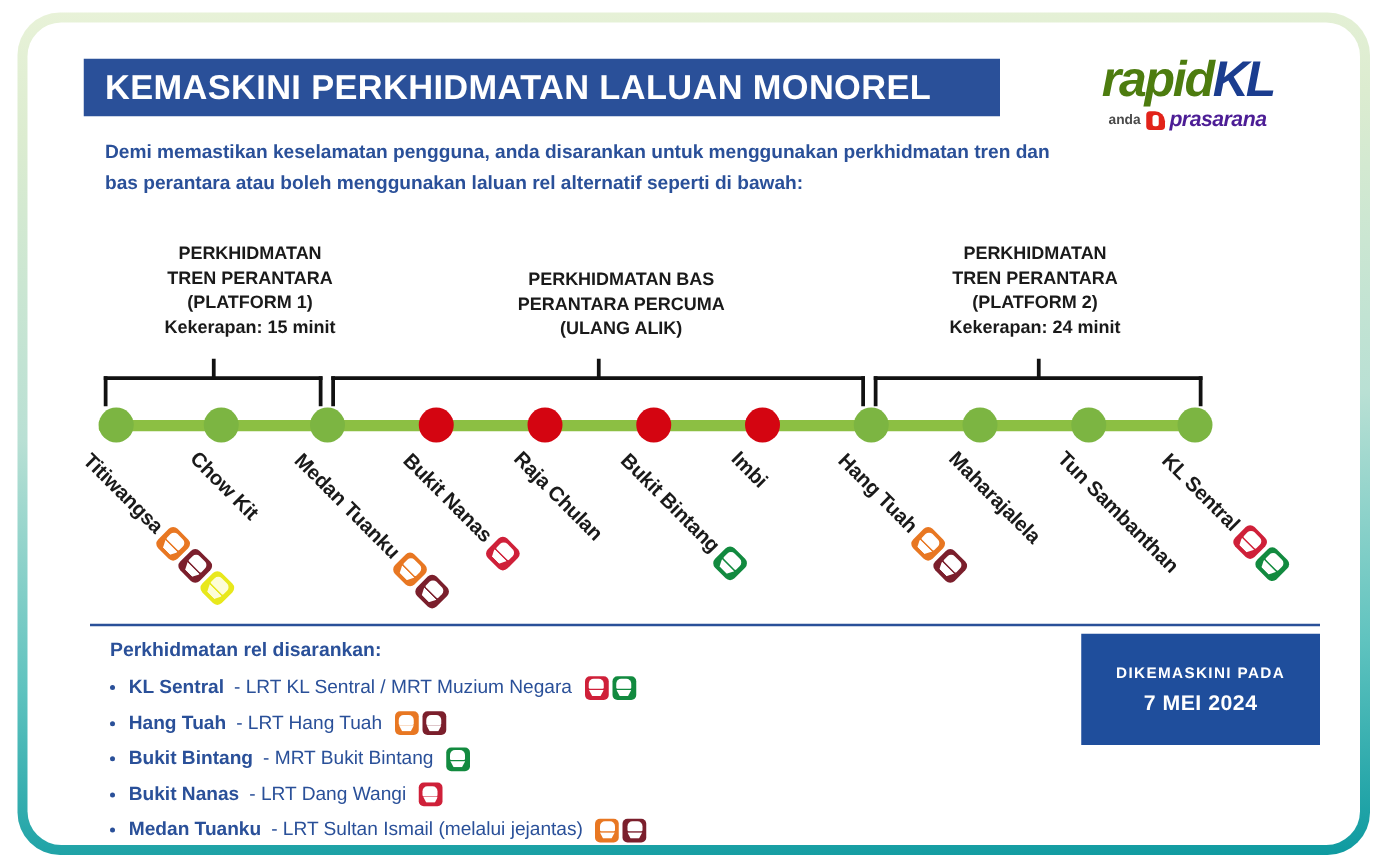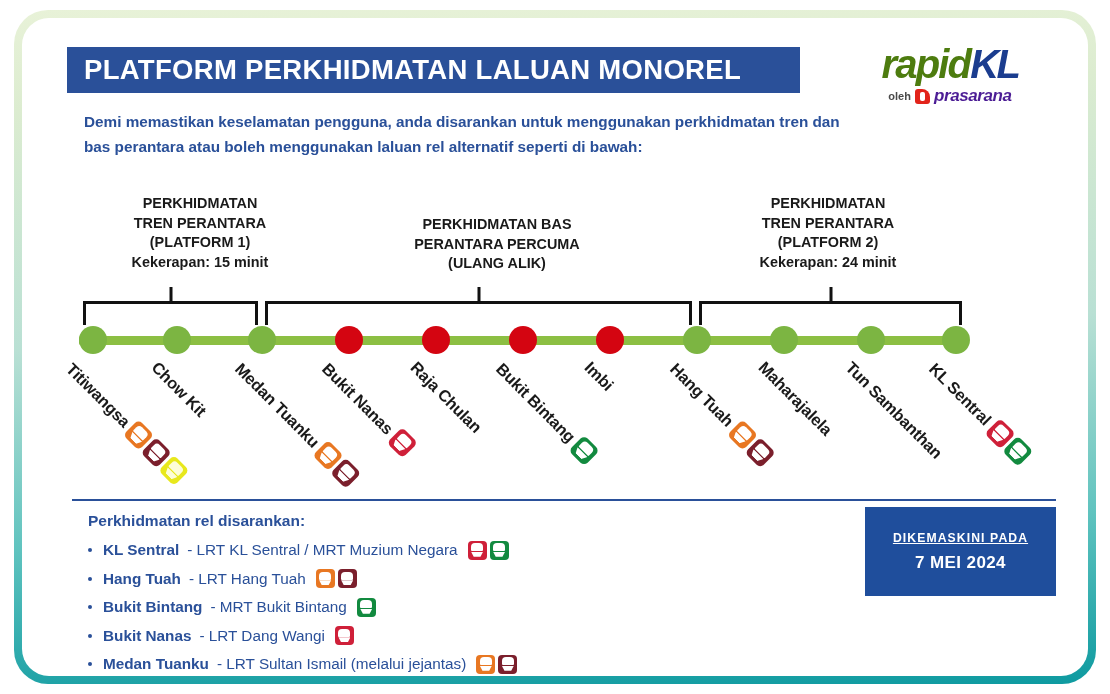--- a/index.html
+++ b/index.html
@@ -224,41 +224,41 @@
   .upd {
     position: absolute;
     left: 843px; top: 489px;
     width: 191px; height: 89px;
     background: #1f4e9c;
     display: flex; flex-direction: column;
     align-items: center; justify-content: center;
     gap: 8px;
   }
   .upd .lbl {
-    color: #ffffff; font-size: 12.2px; font-weight: 700; letter-spacing: 1.1px; text-decoration: underline;
+    color: #ffffff; font-size: 12.2px; font-weight: 700; letter-spacing: 1.1px;
   }
   .upd .dt {
     color: #ffffff; font-size: 17px; font-weight: 700; letter-spacing: 0.4px;
   }
 </style>
 </head>
 <body>
 
 <div id="root">
   <div class="frame-outer">
     <div class="frame-inner">
 
       <div class="title-bar">
-        <span>PLATFORM PERKHIDMATAN LALUAN MONOREL</span>
+        <span>KEMASKINI PERKHIDMATAN LALUAN MONOREL</span>
       </div>
 
       <div class="logo">
         <div class="logo-top"><span class="logo-rapid">rapid</span><span class="logo-kl">KL</span></div>
         <div class="logo-sub">
-          <span class="logo-oleh">oleh</span>
+          <span class="logo-oleh">anda</span>
           <span class="pras-mark"></span>
           <span class="logo-pras">prasarana</span>
         </div>
       </div>
 
       <div class="intro">Demi memastikan keselamatan pengguna, anda disarankan untuk menggunakan perkhidmatan tren dan bas perantara  atau boleh menggunakan laluan rel alternatif seperti di bawah:</div>
 
       <div class="grp" id="grp-a">PERKHIDMATAN
 TREN PERANTARA
 (PLATFORM 1)

